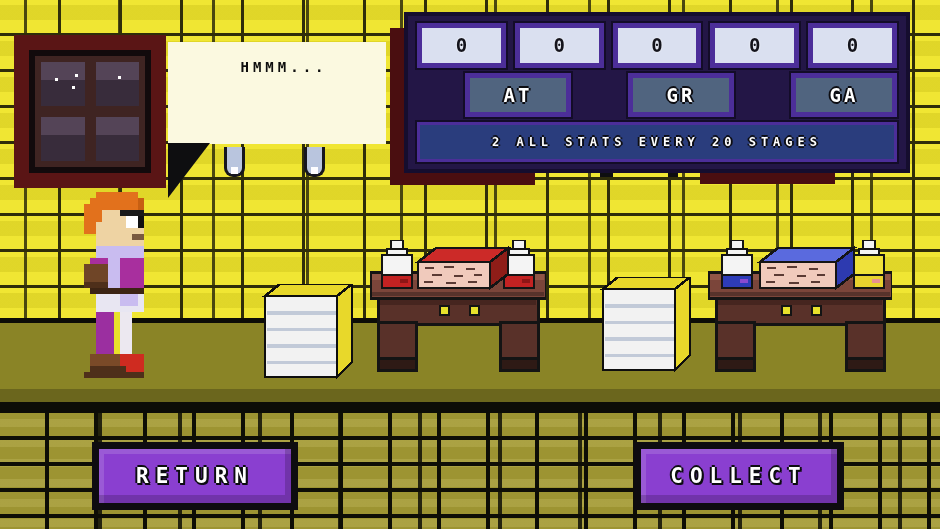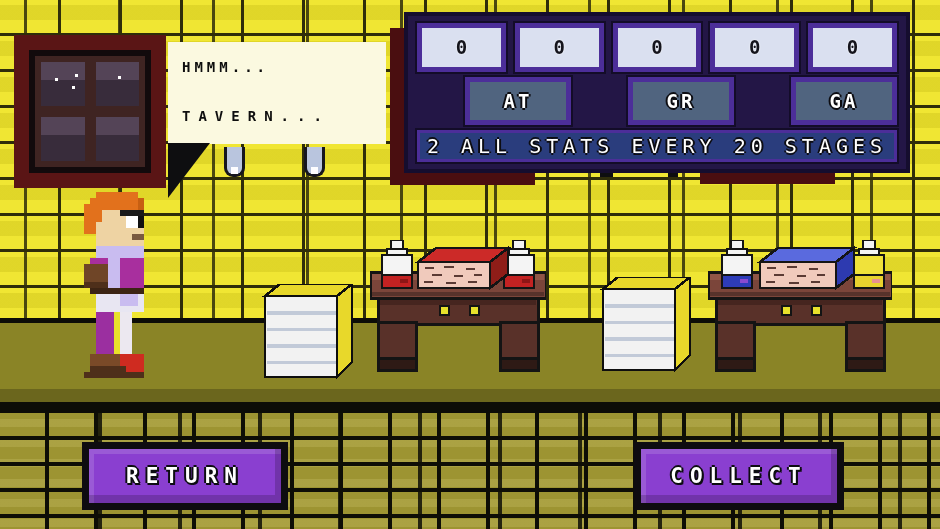--- a/index.html
+++ b/index.html
@@ -38,21 +38,21 @@
     background-position:0 0,22px 0,0 1px,0 0;
   }
   
   .window{position:absolute; left:14px; top:35px; width:152px; height:153px; background:#5a1515;}
   .window-frame{position:absolute; inset:15px; border:6px solid #120a0c; background:#3f2422;}
   .panes{position:absolute; inset:6px; display:grid; grid-template:1fr 1fr / 1fr 1fr; gap:11px;}
   .pane{position:relative; background:linear-gradient(#544457 0 42%, #382c3b 42%);}
   .pane .star{position:absolute; width:3px; height:3px; background:#fff;}
   
   .bubble{position:absolute; left:168px; top:42px; width:218px; height:102px;
-    background:var(--bubble,#fbf9e0); box-sizing:border-box; padding:17px 0 0 14px;}
+    background:var(--bubble,#fbf9e0); box-sizing:border-box; padding:17px 0 0 14px;text-align:center;}
   .bubble-line{font-weight:bold; font-size:14px; color:#0e0e0e; letter-spacing:4px; white-space:nowrap;}
   .bubble-line.l2{margin-top:33px; letter-spacing:8px;}
   .bubble-tail{position:absolute; left:168px; top:143px; width:0; height:0;
     border-top:55px solid #0e0e10; border-right:42px solid transparent;}
   
   .drip{position:absolute; width:21px; height:30px; background:#b9c5de;
     border:3px solid #16161e; border-top:none; border-radius:0 0 9px 9px; box-sizing:border-box;}
   .drip::after{content:""; position:absolute; left:4px; bottom:0; width:7px; height:7px; background:#fdfdff;}
   .panel-drip{position:absolute; height:6px; background:#0e0e10;}
   
@@ -60,23 +60,23 @@
   #stats-panel{position:absolute; left:404px; top:12px; width:506px; height:161px; box-sizing:border-box;
     background:var(--panel-bg,#231646); border:4px solid #150d2e; padding:7px 9px;
     display:flex; flex-direction:column; gap:5px;}
   .stat-row{display:flex; gap:9px; flex:1;}
   .stat-cell{flex:1; display:flex; align-items:center; justify-content:center; box-sizing:border-box;
     border:5px solid var(--panel-border,#4c2e99); outline:2px solid #130c28; font-weight:bold;}
   .stat-value{background:var(--value-box,#dae0f0); color:#14141c; font-size:19px;
     text-shadow:0 0 2px #ffffff;}
   .stat-label{background:var(--label-box,#50647f); color:#fff; font-size:19px; letter-spacing:3px;
     text-shadow:-2px 0 #0d0d12, 2px 0 #0d0d12, 0 -2px #0d0d12, 0 2px #0d0d12;margin-left:48px;}
-  .stat-footer{height:32px; flex:none; display:flex; align-items:center; justify-content:center;
+  .stat-footer{height:40px; flex:none; display:flex; align-items:center; justify-content:center;
     background:var(--footer-bar,#2a3d7d); border:3px solid var(--panel-border,#4c2e99); outline:2px solid #130c28;
-    box-sizing:border-box; color:#fff; font-weight:normal; font-size:20px; letter-spacing:5px; white-space:nowrap;
+    box-sizing:border-box; color:#fff; font-weight:bold; font-size:12px; letter-spacing:5px; white-space:nowrap;
     text-shadow:-2px 0 #0d0d12, 2px 0 #0d0d12, 0 -2px #0d0d12, 0 2px #0d0d12;}
   
   .sprite{position:absolute;}
   
   .pixel-button{position:absolute; width:206px; height:68px; box-sizing:border-box;
     background:var(--button,#8a3fd0); border:7px solid #0e0c10; cursor:pointer;
     box-shadow:inset -6px -8px 0 rgba(0,0,0,.18), inset 5px 5px 0 rgba(255,255,255,.14);
     display:flex; align-items:center; justify-content:center;
     color:#fff; font-weight:bold; font-size:21px; letter-spacing:7px;
     text-shadow:-2px 0 #0d0d12, 2px 0 #0d0d12, 0 -2px #0d0d12, 0 2px #0d0d12, 2px 2px #0d0d12;}
@@ -107,21 +107,20 @@
           <span class="star" style="left:22px; top:14px;"></span>
         </div>
         <div class="pane"></div>
         <div class="pane"></div>
       </div>
     </div>
   </div>
 
   <div class="bubble">
     <div class="bubble-line">HMMM...</div>
-    <div class="bubble-line l2">TAVERN...</div>
   </div>
   <div class="bubble-tail"></div>
 
   <div class="drip" style="left:224px; top:147px;"></div>
   <div class="drip" style="left:304px; top:147px;"></div>
 
   <div id="stats-panel">
     <div class="stat-row">
       <div class="stat-cell stat-value">0</div>
       <div class="stat-cell stat-value">0</div>
@@ -272,16 +271,16 @@
           <rect x="66" y="34" width="10" height="2"></rect>
         <rect x="89" y="35" width="9" height="2"></rect>
           <rect x="109" y="34" width="8" height="2"></rect>
         <rect x="58" y="41" width="9" height="2"></rect>
           <rect x="81" y="42" width="10" height="2"></rect>
         <rect x="103" y="41" width="9" height="2"></rect>
       </g>
     </g>
   </svg>
 
-  <div class="pixel-button" style="left:82px; top:442px;">RETURN</div>
+  <div class="pixel-button" style="left:92px; top:442px;">RETURN</div>
   <div class="pixel-button" style="left:634px; top:442px; width:210px;">COLLECT</div>
 
 </div>
 
 </body></html>

